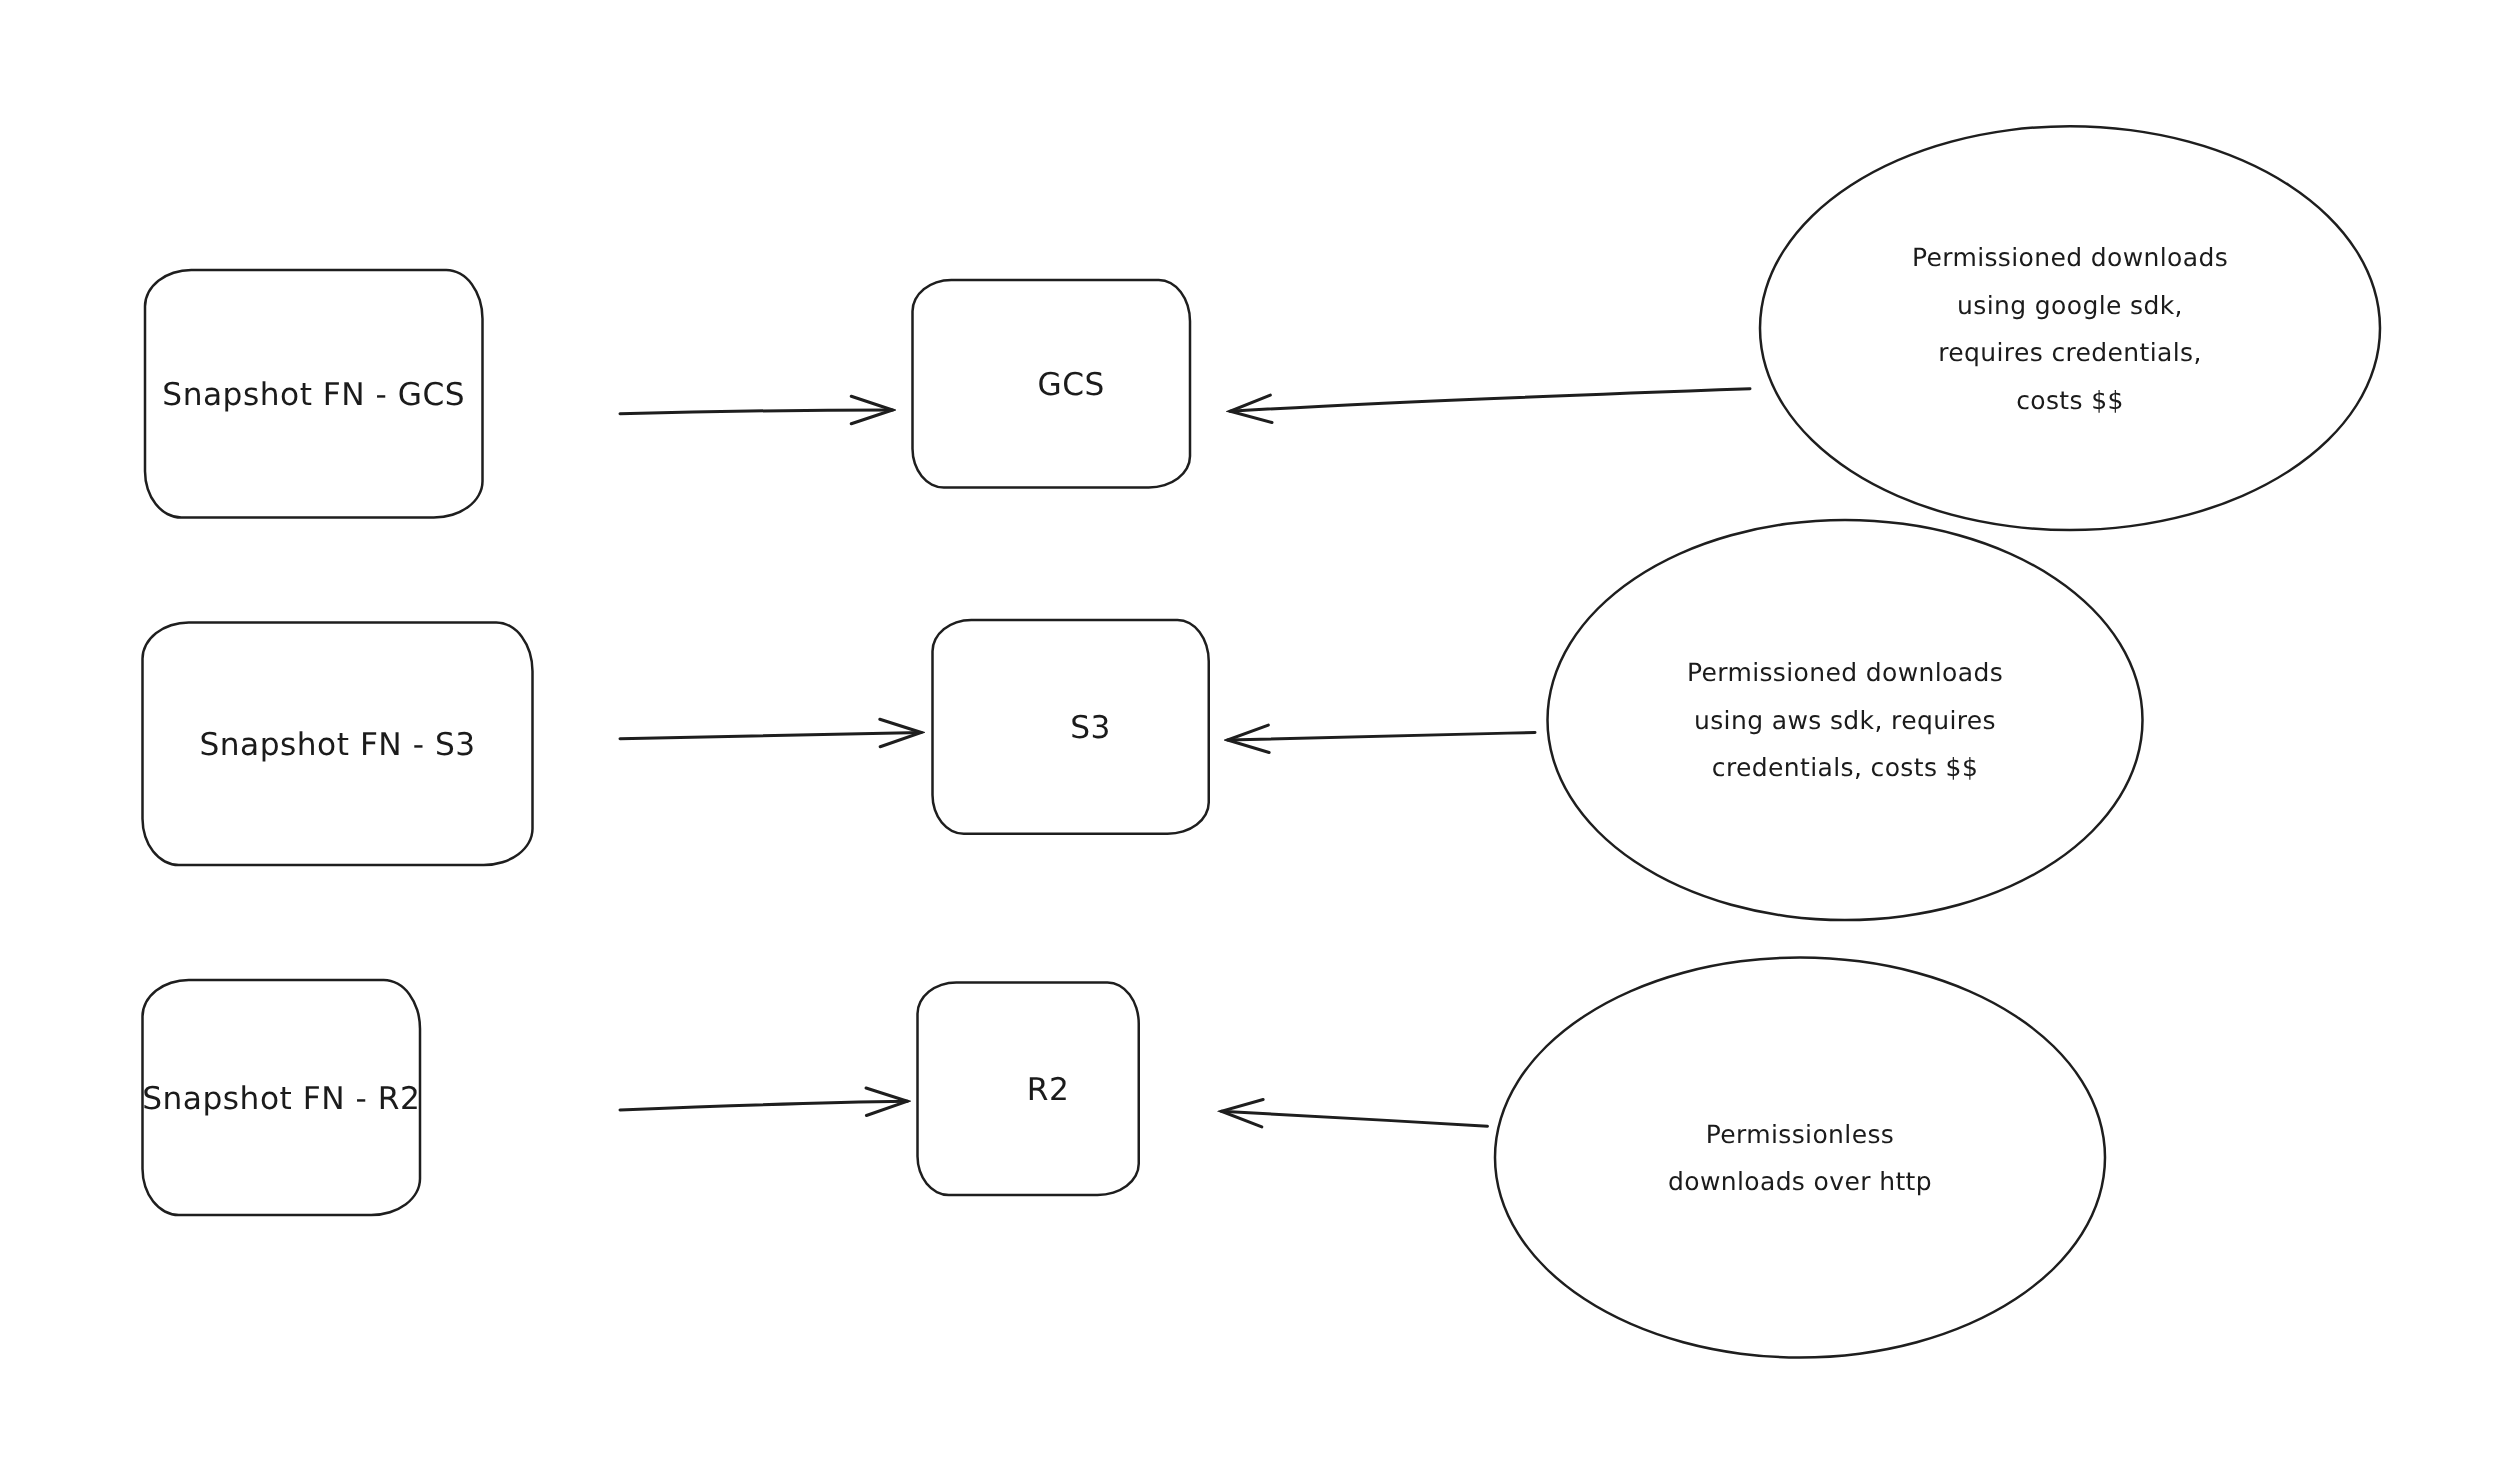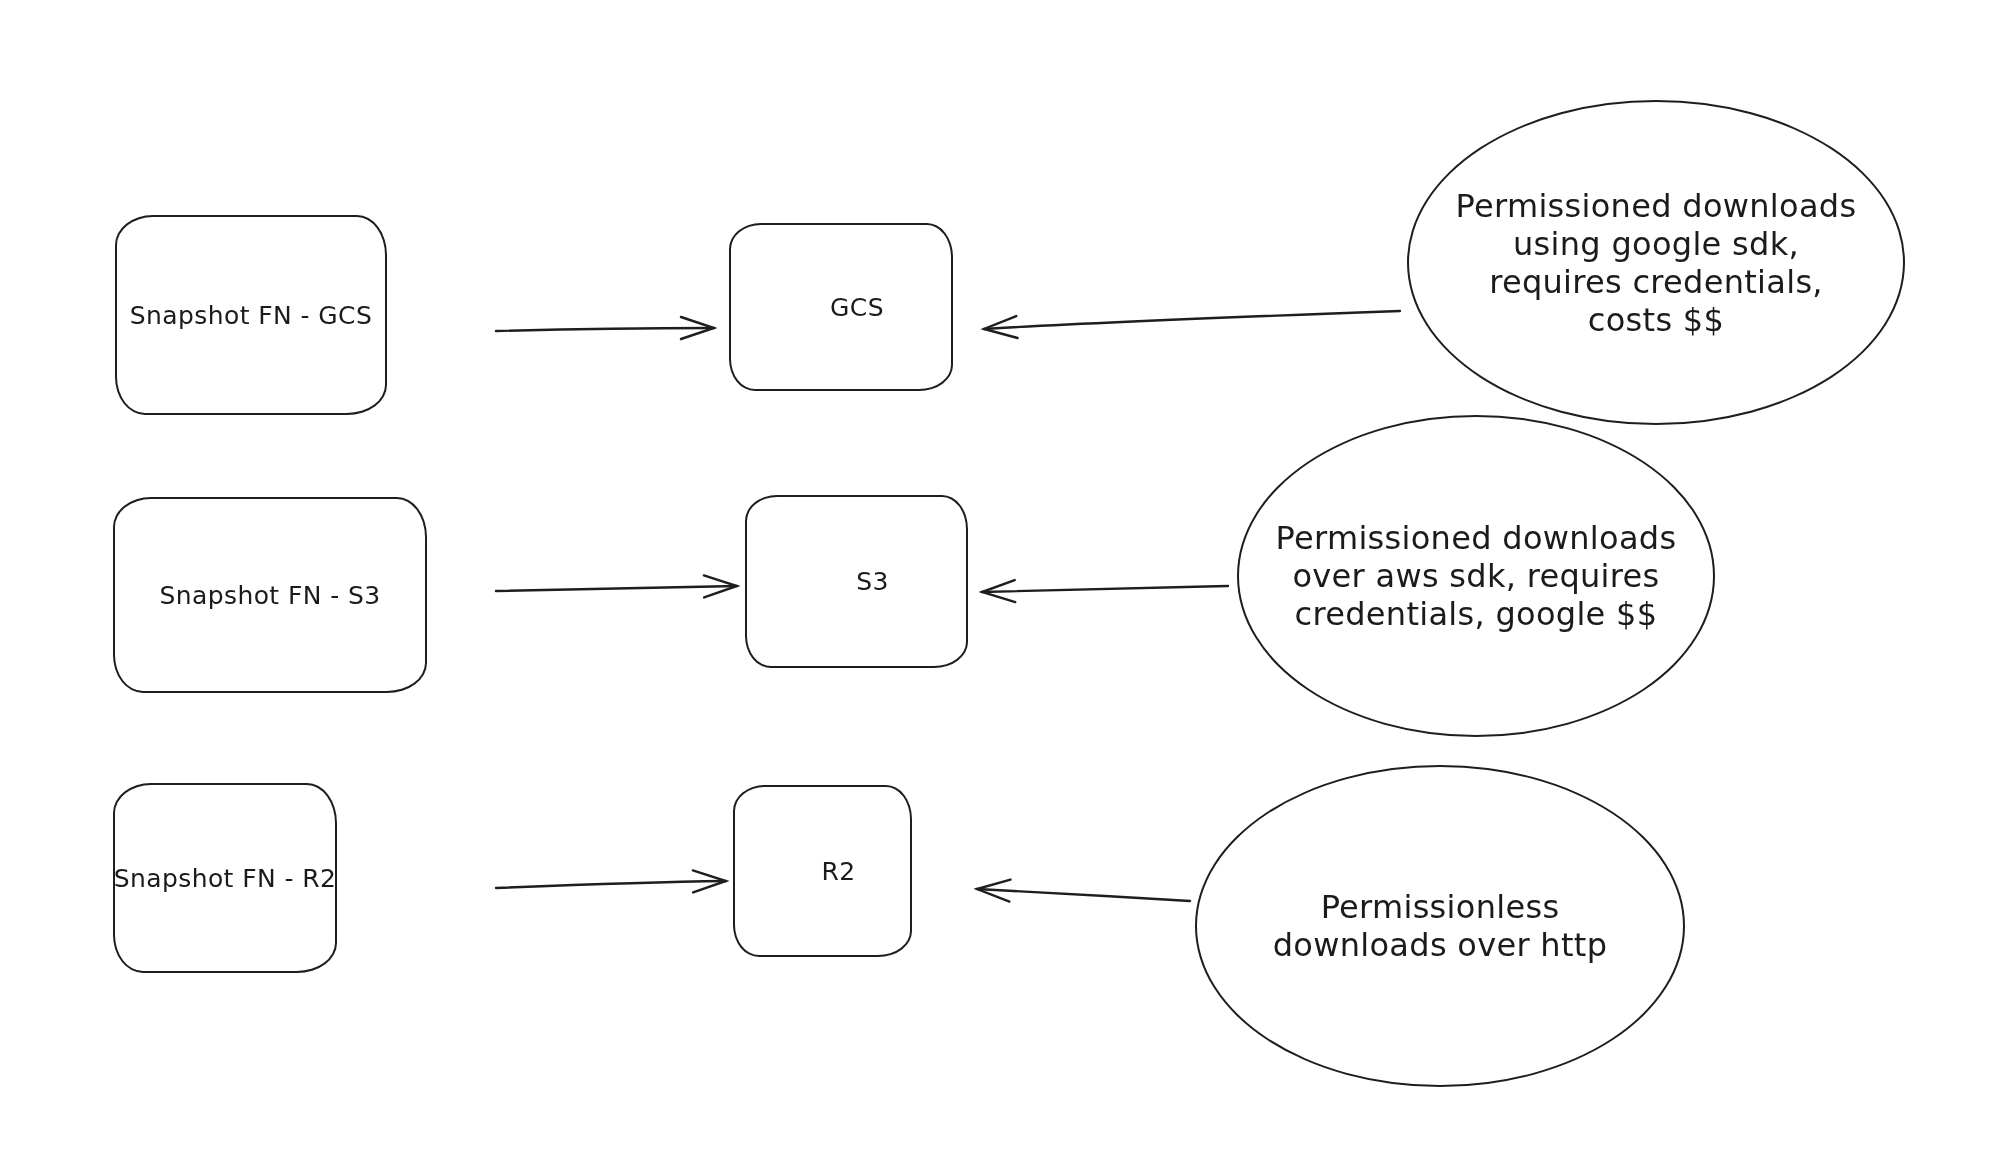--- a/index.html
+++ b/index.html
@@ -38,21 +38,21 @@
   }
   .ellipse {
     border-radius: 50%;
   }
   .label {
     font-size: 25px;
     letter-spacing: 0.4px;
     white-space: nowrap;
   }
   .note {
-    font-size: 32px;
+    font-size: 20px;
     line-height: 38px;
     letter-spacing: 0.3px;
   }
   .note .line { display: block; }
 </style>
 </head>
 <body>
 
 <div id="canvas" style="--stroke: #1e1e1e;">
 
@@ -99,22 +99,22 @@
 
   <div class="node rect-lg" style="left:113px; top:497px; width:314px; height:196px;">
     <span class="label">Snapshot FN - S3</span>
   </div>
   <div class="node rect-sm" style="left:745px; top:495px; width:223px; height:173px;">
     <span class="label">S3</span>
   </div>
   <div class="node ellipse" style="left:1237px; top:415px; width:478px; height:322px;">
     <div class="note">
       <span class="line">Permissioned downloads</span>
-      <span class="line">over aws sdk, requires</span>
-      <span class="line">credentials, google $$</span>
+      <span class="line">using aws sdk, requires</span>
+      <span class="line">credentials, costs $$</span>
     </div>
   </div>
 
   <div class="node rect-lg" style="left:113px; top:783px; width:224px; height:190px;">
     <span class="label">Snapshot FN - R2</span>
   </div>
   <div class="node rect-sm" style="left:733px; top:785px; width:179px; height:172px;">
     <span class="label">R2</span>
   </div>
   <div class="node ellipse" style="left:1195px; top:765px; width:490px; height:322px;justify-content:center;">

